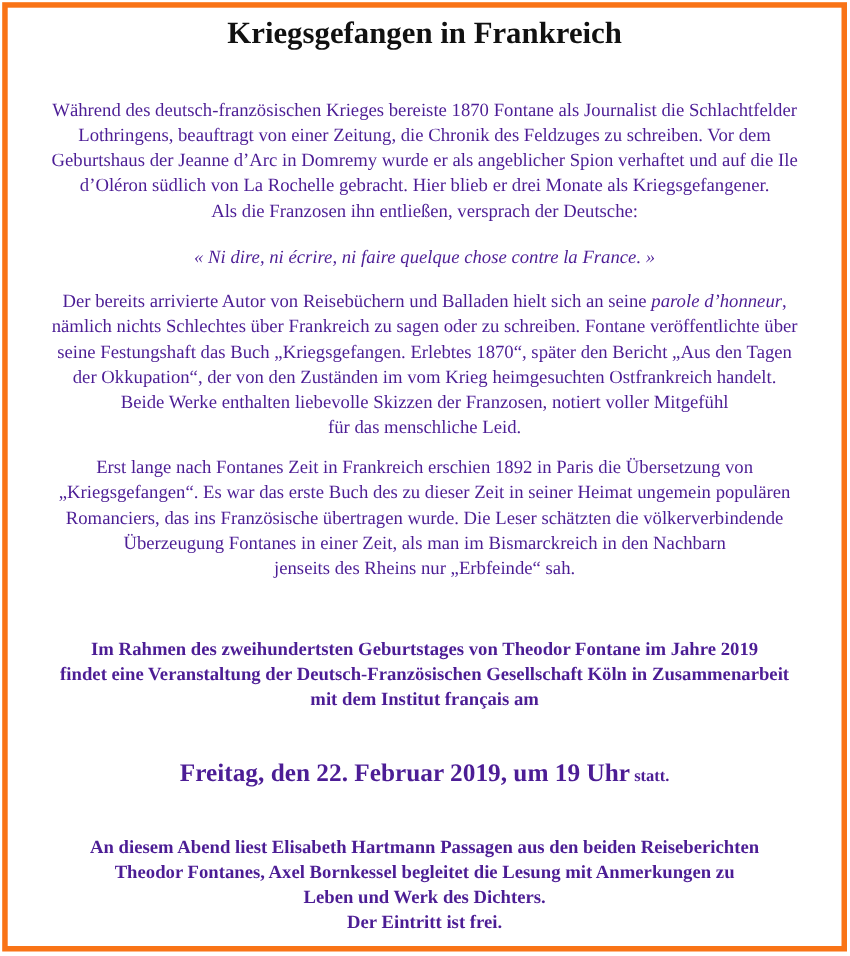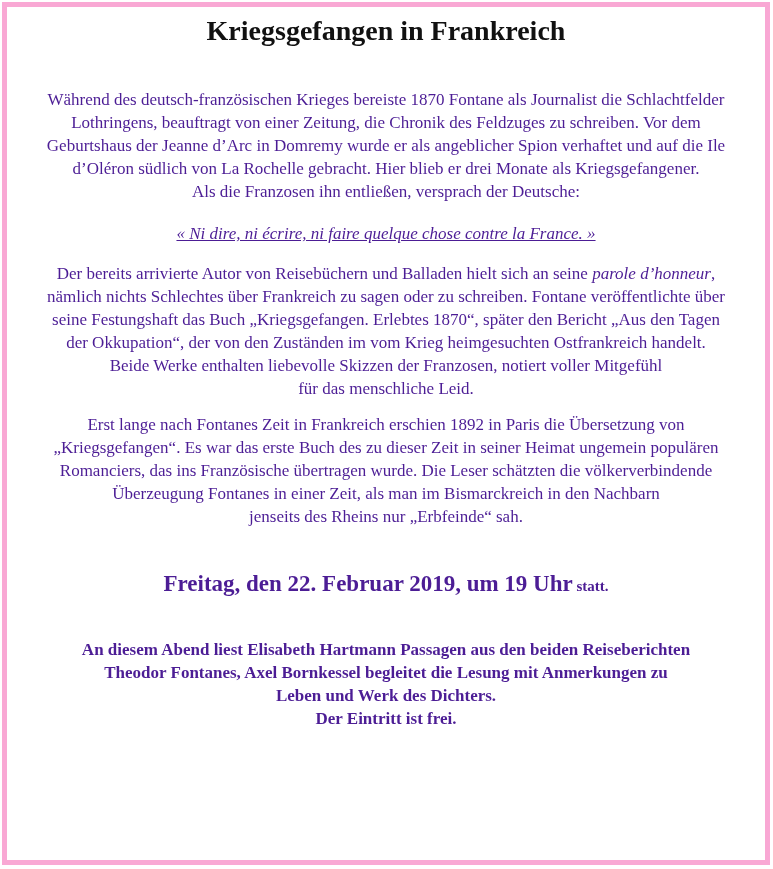--- a/index.html
+++ b/index.html
@@ -16,21 +16,21 @@
     font-family: "Liberation Serif", "DejaVu Serif", serif;
     color: #121212;
     overflow: hidden;
   }
   .frame {
     position: absolute;
     left: 2px;
     top: 2px;
     right: 3px;
     bottom: 4px;
-    border: 5px solid #f9a8d4;
+    border: 5px solid #f97316;
     box-sizing: border-box;
     padding: 6px 12px 0 12px;
   }
   h1.title {
     margin: 2px 0 0 0;
     font-size: 28px;
     line-height: 31px;
     font-weight: bold;
     text-align: center;
     color: #111111;
@@ -44,21 +44,21 @@
     color: #111111;
   }
   p {
     margin: 0;
     text-align: center;
     font-size: 17px;
     line-height: 23px;
     color: #4c1d95;
   }
   p.intro        { margin-top: 42px; }
-  p.french-quote { margin-top: 19px; font-style: italic; text-decoration: underline; }
+  p.french-quote { margin-top: 19px; font-style: italic; }
   p.parole       { margin-top: 17px; }
   p.translation  { margin-top: 13px; }
   p.event        { margin-top: 50px; font-weight: bold; }
   p.date-line    { margin-top: 42px; font-weight: bold; font-size: 23px; line-height: 28px; }
   p.date-line .suffix { font-size: 15px; }
   p.closing      { margin-top: 38px; font-weight: bold; }
   em { font-style: italic; }
 </style>
 </head>
 <body>
@@ -69,19 +69,20 @@
     <h1 class="title">Kriegsgefangen in Frankreich</h1>
 
     <p class="intro">Während des deutsch-französischen Krieges bereiste 1870 Fontane als Journalist die Schlachtfelder<br>Lothringens, beauftragt von einer Zeitung, die Chronik des Feldzuges zu schreiben. Vor dem<br>Geburtshaus der Jeanne d’Arc in Domremy wurde er als angeblicher Spion verhaftet und auf die Ile<br>d’Oléron südlich von La Rochelle gebracht. Hier blieb er drei Monate als Kriegsgefangener.<br>Als die Franzosen ihn entließen, versprach der Deutsche:</p>
 
     <p class="french-quote">« Ni dire, ni écrire, ni faire quelque chose contre la France. »</p>
 
     <p class="parole"><span>Der bereits arrivierte Autor von Reisebüchern und Balladen hielt sich an seine </span><em>parole d’honneur</em><span>,</span><br><span>nämlich nichts Schlechtes über Frankreich zu sagen oder zu schreiben. Fontane veröffentlichte über<br>seine Festungshaft das Buch „Kriegsgefangen. Erlebtes 1870“, später den Bericht „Aus den Tagen<br>der Okkupation“, der von den Zuständen im vom Krieg heimgesuchten Ostfrankreich handelt.<br>Beide Werke enthalten liebevolle Skizzen der Franzosen, notiert voller Mitgefühl<br>für das menschliche Leid.</span></p>
 
     <p class="translation">Erst lange nach Fontanes Zeit in Frankreich erschien 1892 in Paris die Übersetzung von<br>„Kriegsgefangen“. Es war das erste Buch des zu dieser Zeit in seiner Heimat ungemein populären<br>Romanciers, das ins Französische übertragen wurde. Die Leser schätzten die völkerverbindende<br>Überzeugung Fontanes in einer Zeit, als man im Bismarckreich in den Nachbarn<br>jenseits des Rheins nur „Erbfeinde“ sah.</p>
 
+    <p class="event">Im Rahmen des zweihundertsten Geburtstages von Theodor Fontane im Jahre 2019<br>findet eine Veranstaltung der Deutsch-Französischen Gesellschaft Köln in Zusammenarbeit<br>mit dem Institut français am</p>
 
     <p class="date-line"><span>Freitag, den 22. Februar 2019, um 19 Uhr</span><span class="suffix"> statt.</span></p>
 
     <p class="closing">An diesem Abend liest Elisabeth Hartmann Passagen aus den beiden Reiseberichten<br>Theodor Fontanes, Axel Bornkessel begleitet die Lesung mit Anmerkungen zu<br>Leben und Werk des Dichters.<br>Der Eintritt ist frei.</p>
 
   </div>
 </div>
 
 </body></html>

